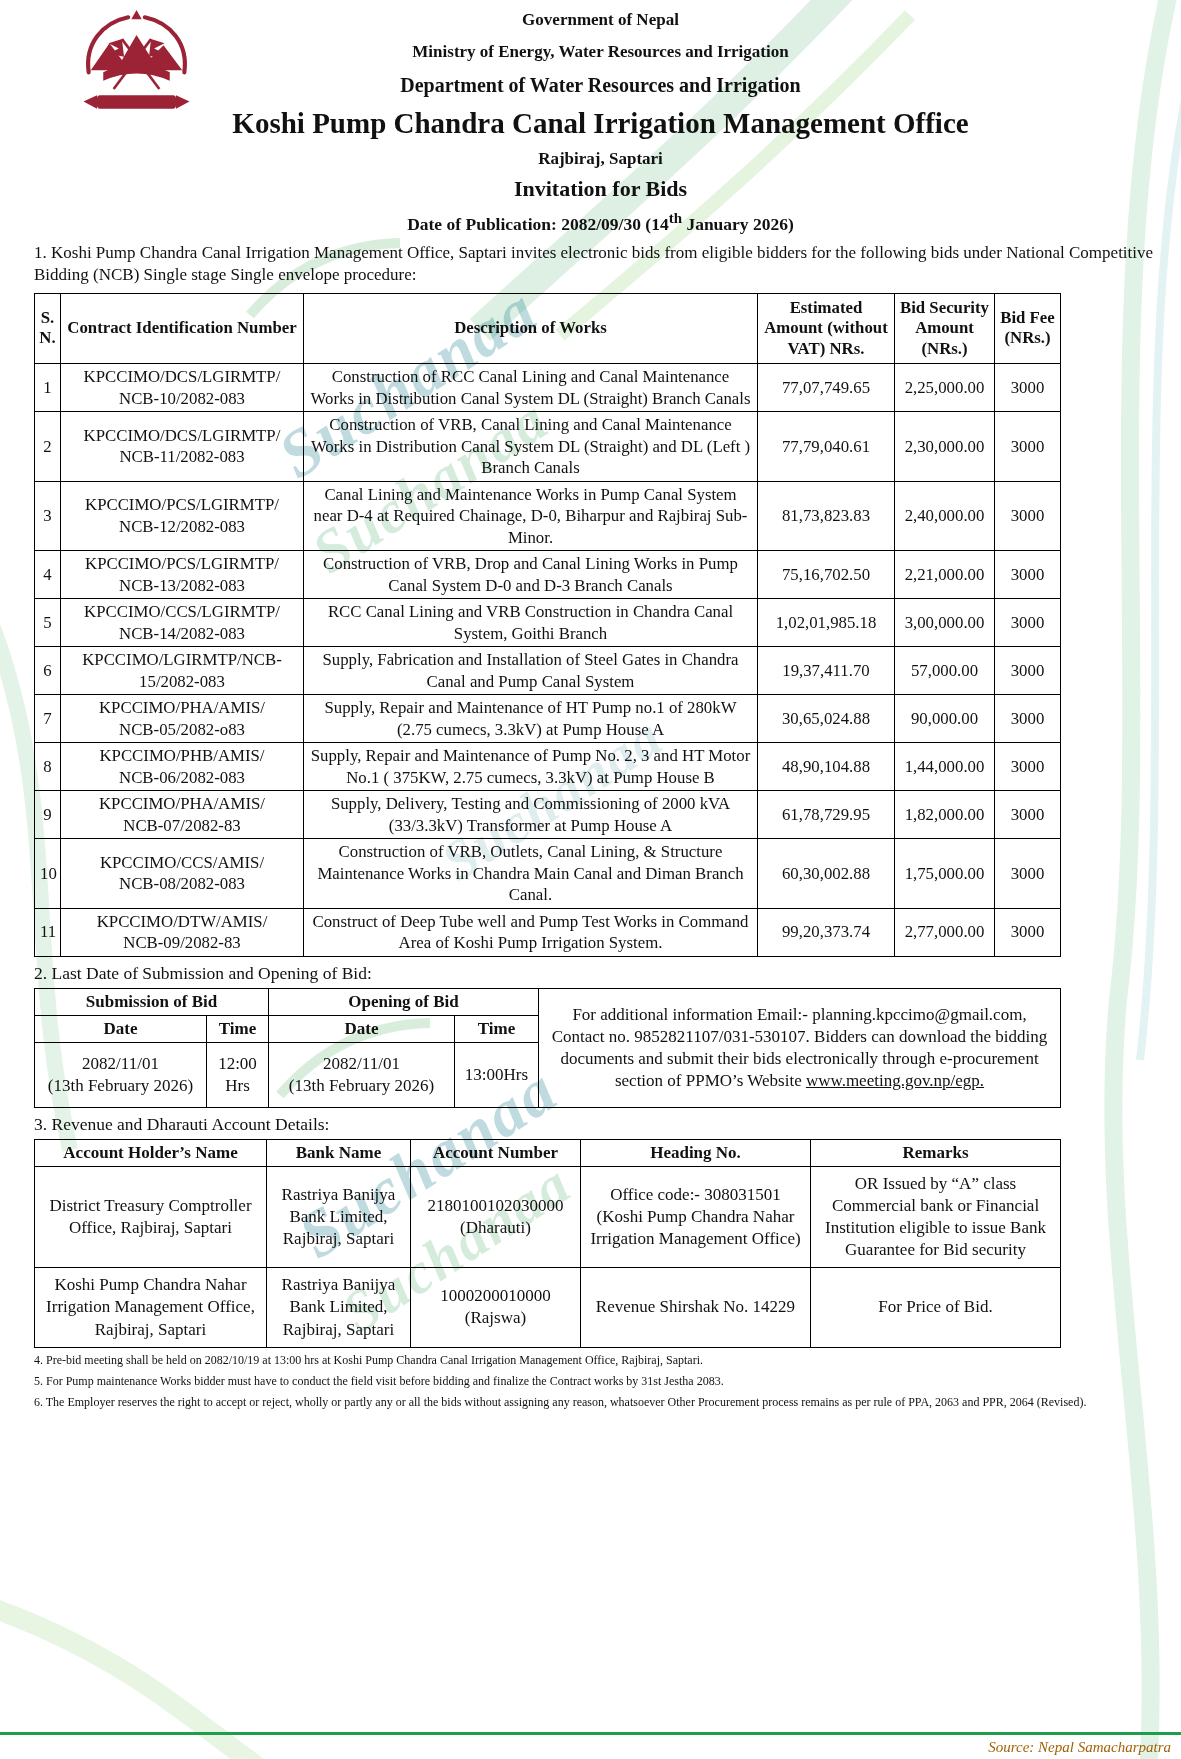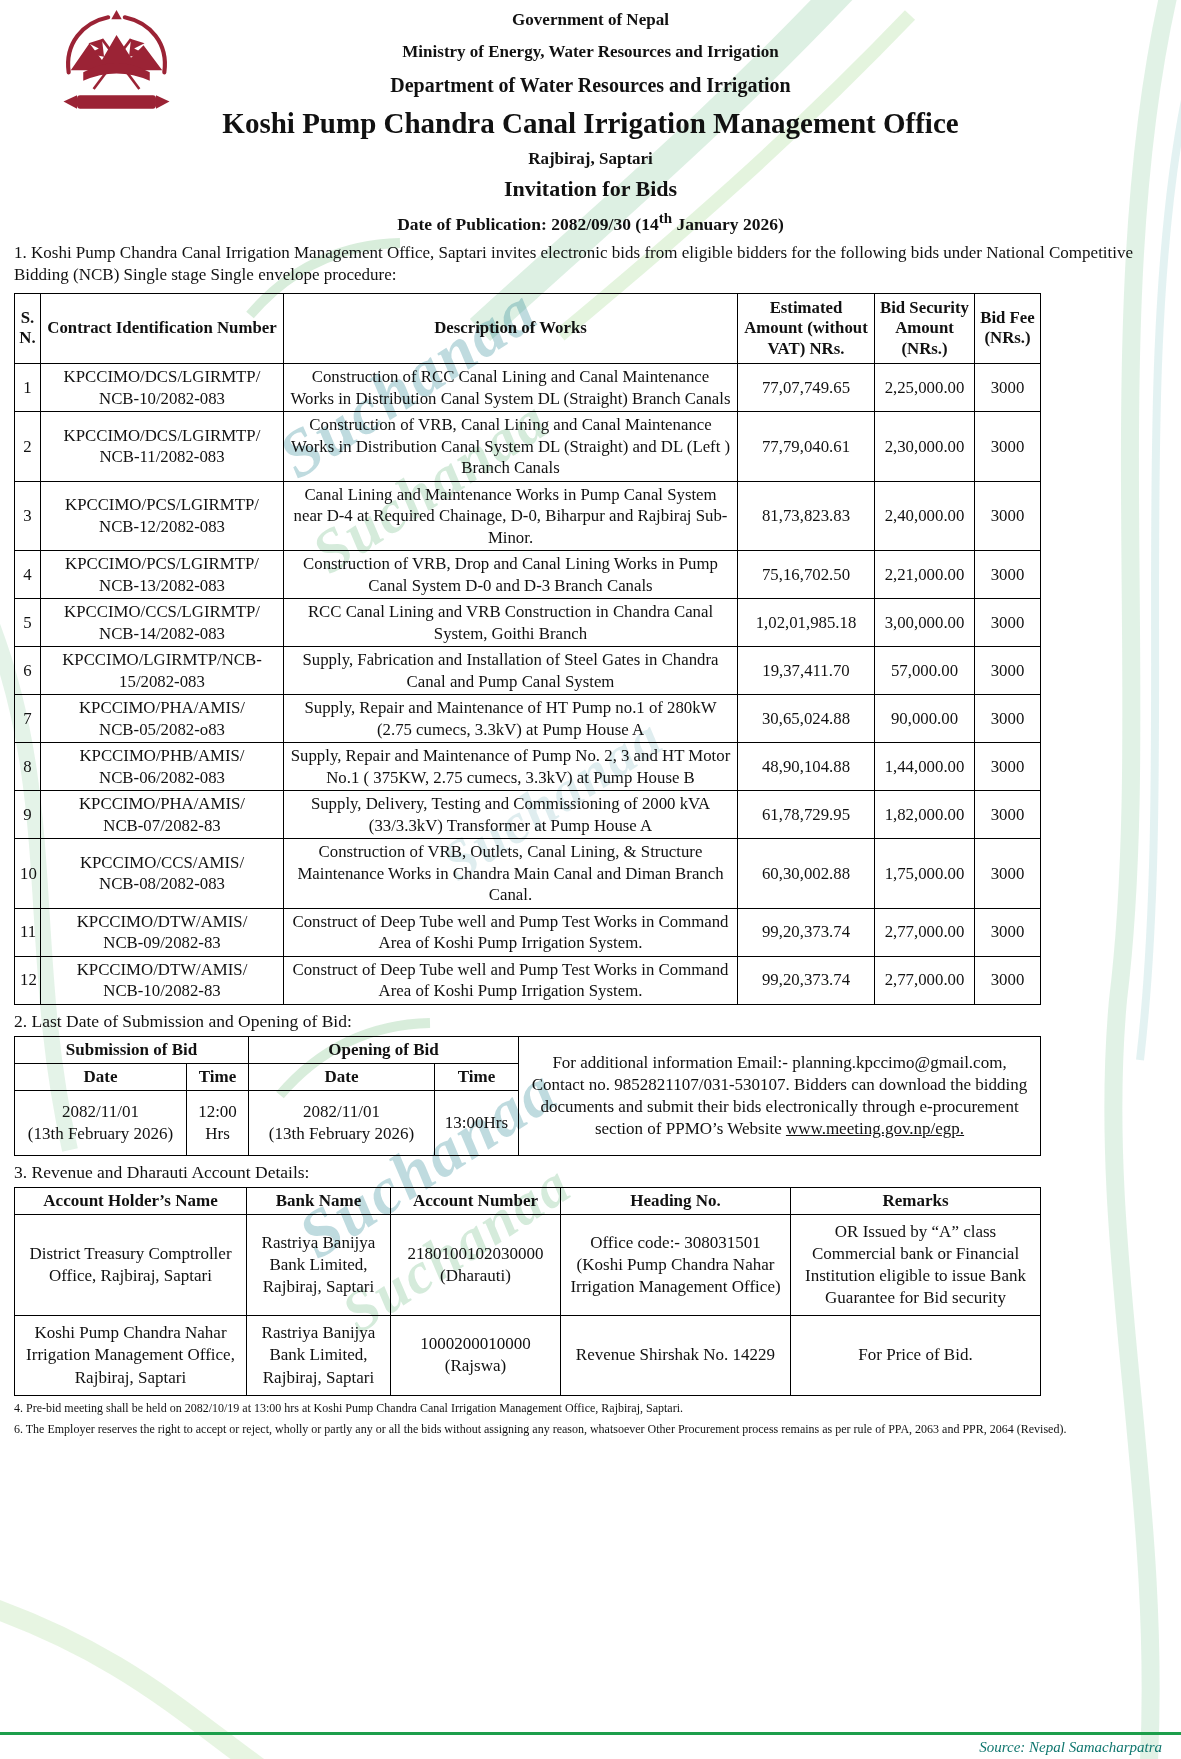--- a/index.html
+++ b/index.html
@@ -15,21 +15,21 @@
   
   .decor{position:absolute;inset:0;z-index:0;pointer-events:none;}
   .wm{
     position:absolute;z-index:0;pointer-events:none;
     font-weight:bold;font-style:italic;letter-spacing:2px;
     transform:rotate(-33deg);transform-origin:left top;
     white-space:nowrap;
   }
   .wm-teal{color:rgba(26,126,140,0.28);}
   .wm-green{color:rgba(46,154,77,0.20);}
-  .content{position:relative;z-index:1;padding:6px 14px 0 14px;}
+  .content{position:relative;z-index:1;padding:6px 14px 0 14px;margin-left:20px;}
 
   
   .hdr{text-align:center;position:relative;}
   .emblem{position:absolute;left:40px;top:0px;}
   .h-gov{font-size:17px;font-weight:bold;margin-top:4px;}
   .h-min{font-size:17px;font-weight:bold;margin-top:12px;}
   .h-dep{font-size:20px;font-weight:bold;margin-top:12px;}
   .h-off{font-size:29px;font-weight:bold;margin-top:10px;}
   .h-loc{font-size:17px;font-weight:bold;margin-top:9px;}
   .h-title{font-size:22px;font-weight:bold;margin-top:7px;}
@@ -66,22 +66,22 @@
 
   
   .note{font-size:12px;line-height:1.33;margin:5px 0;text-align:left;}
 
   
   .footer-line{
     position:absolute;left:0;right:0;bottom:24px;height:0;
     border-top:3px solid #1c9e4b;z-index:2;
   }
   .source{
-    position:absolute;right:19px;bottom:3px;z-index:2;
-    font-size:15px;font-style:italic;color:#0f766e;
+    position:absolute;right:10px;bottom:3px;z-index:2;
+    font-size:15px;font-style:italic;color:#a16207;
   }
 </style>
 </head>
 <body>
 
 <div class="page">
 
   <svg class="decor" viewBox="0 0 1181 1759" width="1181" height="1759">
     <path d="M480,330 C600,220 720,120 860,-30" stroke="#2da44e" stroke-width="30" fill="none" opacity="0.16"></path>
     <path d="M560,335 C680,235 790,140 910,15" stroke="#6cc04a" stroke-width="14" fill="none" opacity="0.18"></path>
@@ -245,29 +245,20 @@
         </tr>
         <tr>
           <td class="c-sn">11</td>
           <td class="c-cin pre">KPCCIMO/DTW/AMIS/
 NCB-09/2082-83</td>
           <td class="c-desc">Construct of Deep Tube well and Pump Test Works in Command Area of  Koshi Pump Irrigation System.</td>
           <td class="c-amt">99,20,373.74</td>
           <td class="c-sec">2,77,000.00</td>
           <td class="c-fee">3000</td>
         </tr>
-        <tr>
-          <td class="c-sn">12</td>
-          <td class="c-cin pre">KPCCIMO/DTW/AMIS/
-NCB-10/2082-83</td>
-          <td class="c-desc">Construct of Deep Tube well and Pump Test Works in Command Area of Koshi Pump Irrigation System.</td>
-          <td class="c-amt">99,20,373.74</td>
-          <td class="c-sec">2,77,000.00</td>
-          <td class="c-fee">3000</td>
-        </tr>
       </tbody>
     </table>
 
     <p class="sect-title">2. Last Date of Submission and Opening of Bid:</p>
 
     <table class="schedule">
       <colgroup>
         <col style="width:172px">
           <col style="width:62px">
           <col style="width:186px">
@@ -332,20 +323,21 @@
         <td>Rastriya Banijya Bank Limited, Rajbiraj, Saptari</td>
         <td class="pre">1000200010000
 (Rajswa)</td>
         <td>Revenue Shirshak No. 14229</td>
         <td>For Price of Bid.</td>
       </tr>
     </tbody>
       </table>
 
     <p class="note">4. Pre-bid meeting shall be held on 2082/10/19 at 13:00 hrs at Koshi Pump Chandra Canal Irrigation Management Office, Rajbiraj, Saptari.</p>
+    <p class="note">5. For Pump maintenance Works bidder must have to conduct the field visit before bidding and finalize the Contract works by 31st Jestha 2083.</p>
     <p class="note">6. The Employer reserves the right to accept or reject, wholly or partly any or all the bids without assigning any reason, whatsoever Other Procurement process remains as per rule of PPA, 2063 and PPR, 2064 (Revised).</p>
 
   </div>
 
   <div class="footer-line"></div>
   <div class="source">Source: Nepal Samacharpatra</div>
 
 </div>
 
 </body></html>

